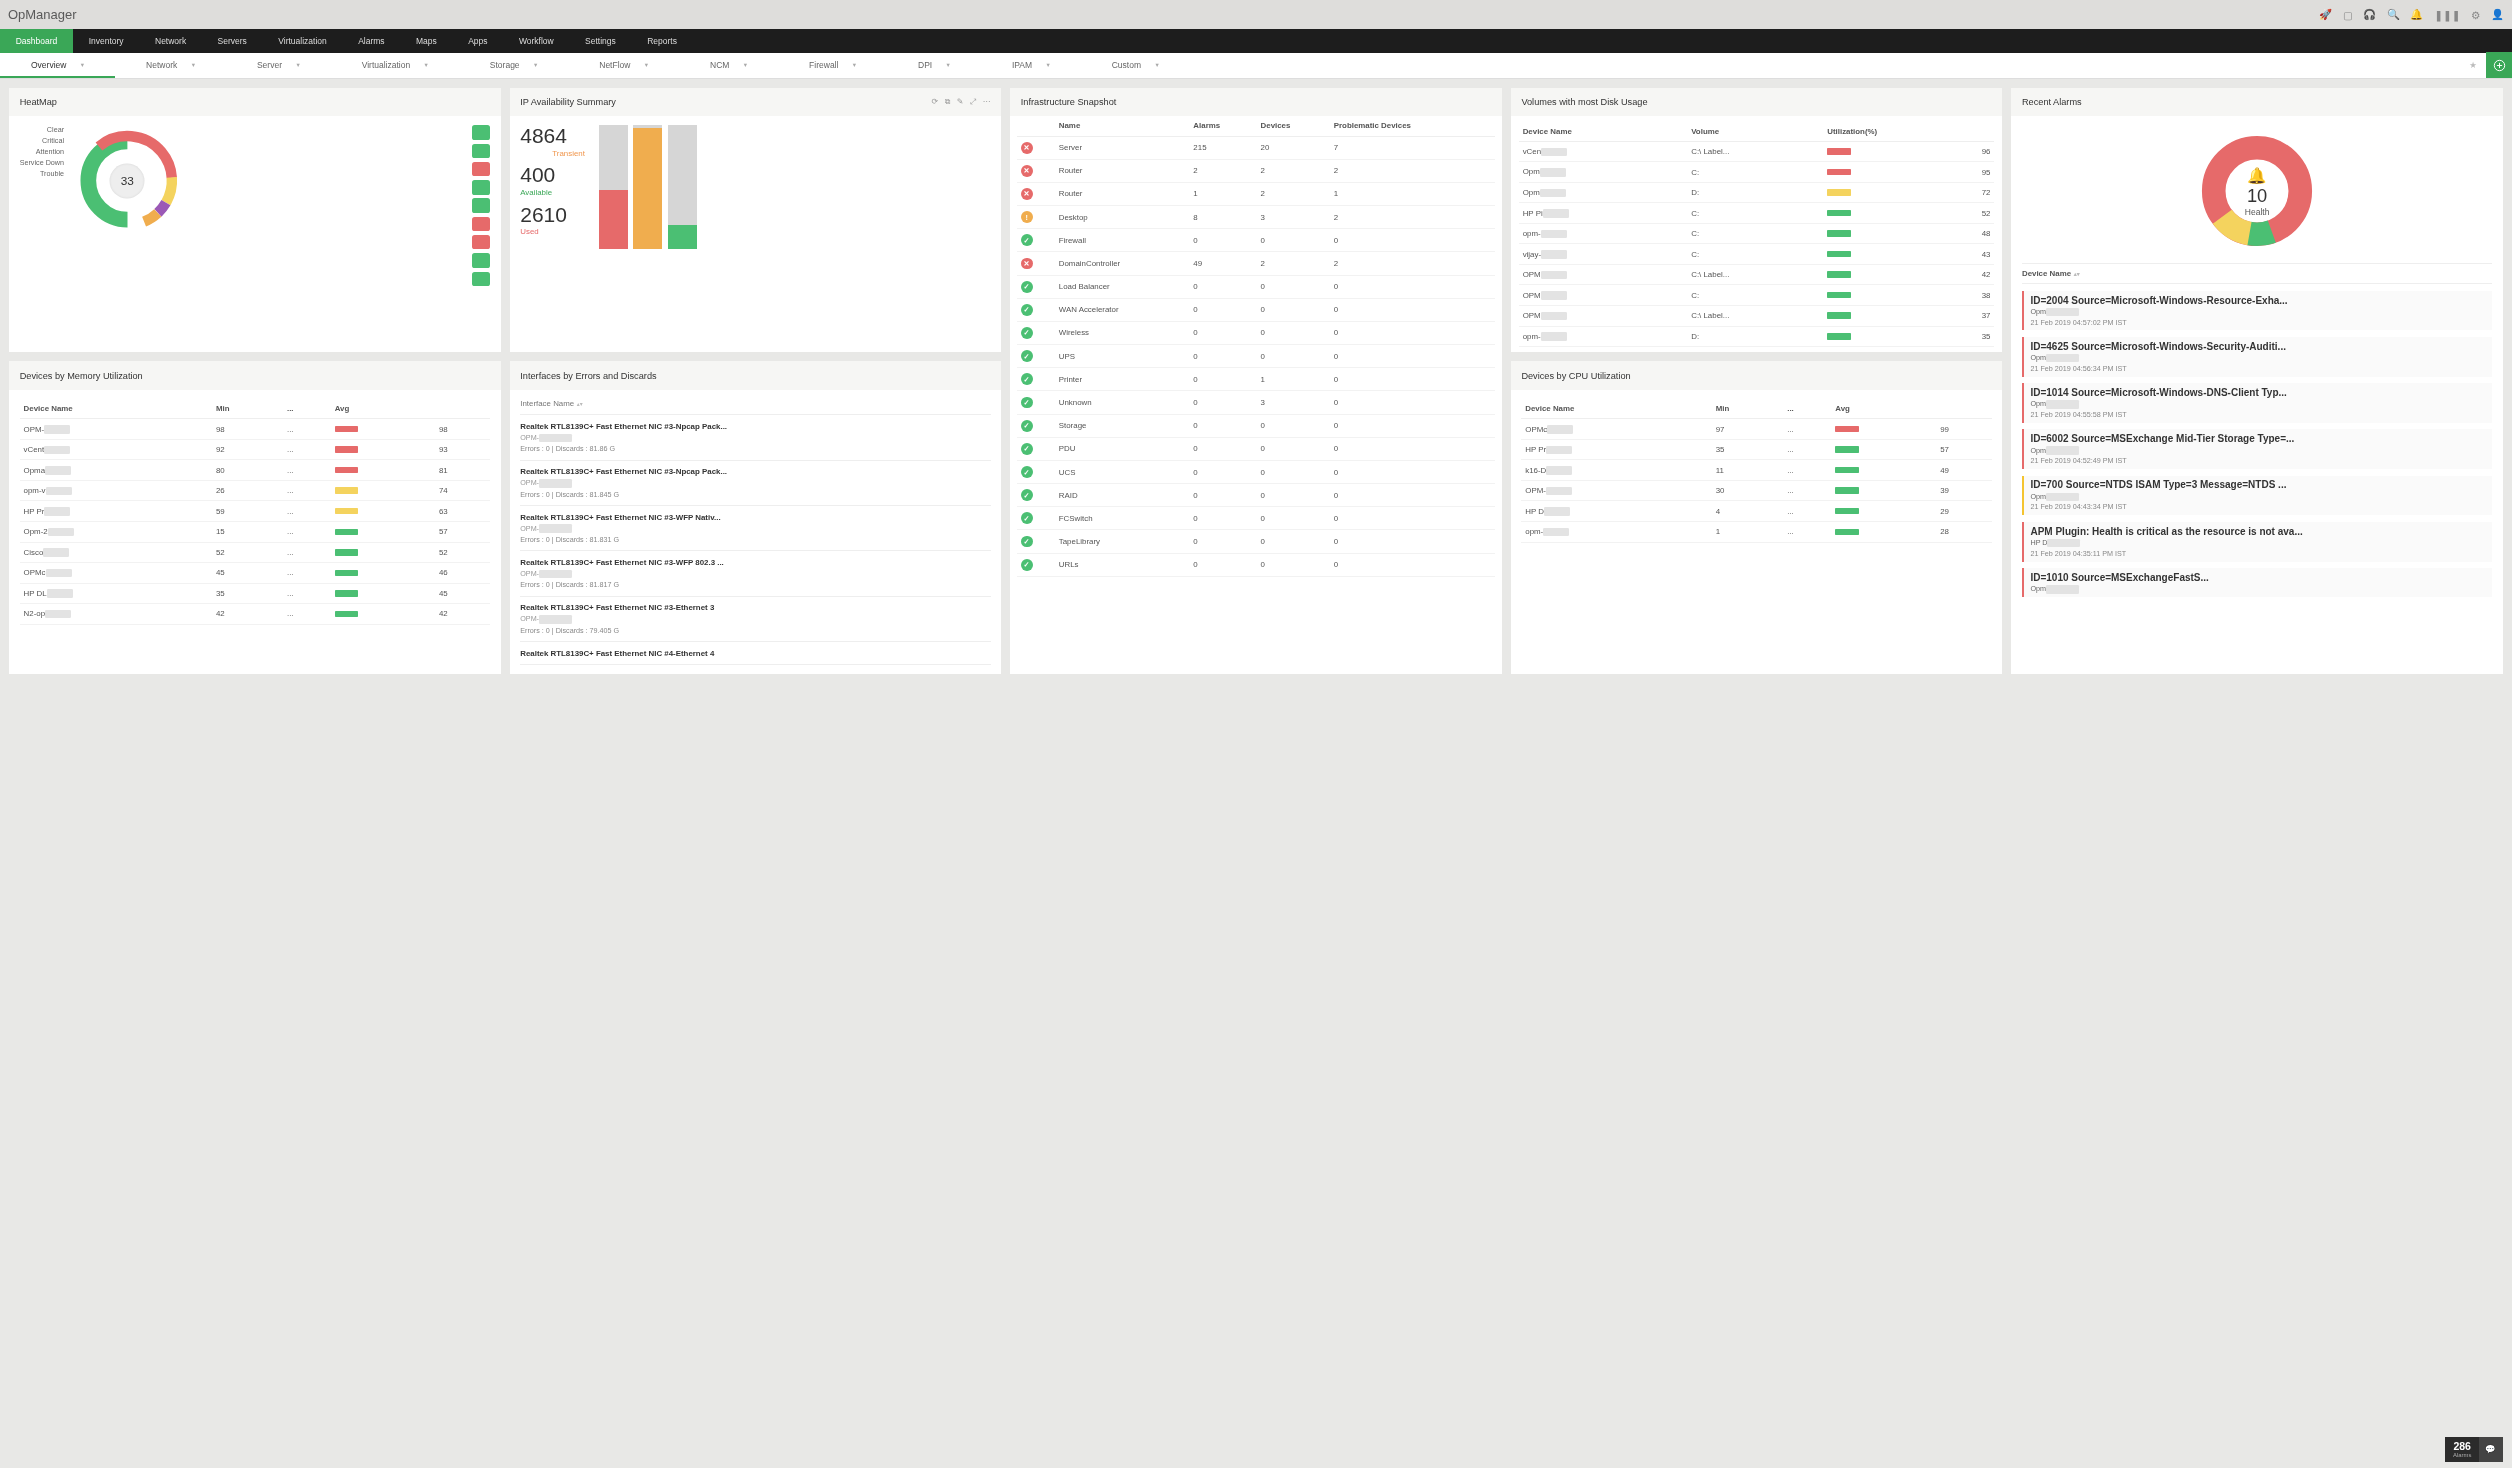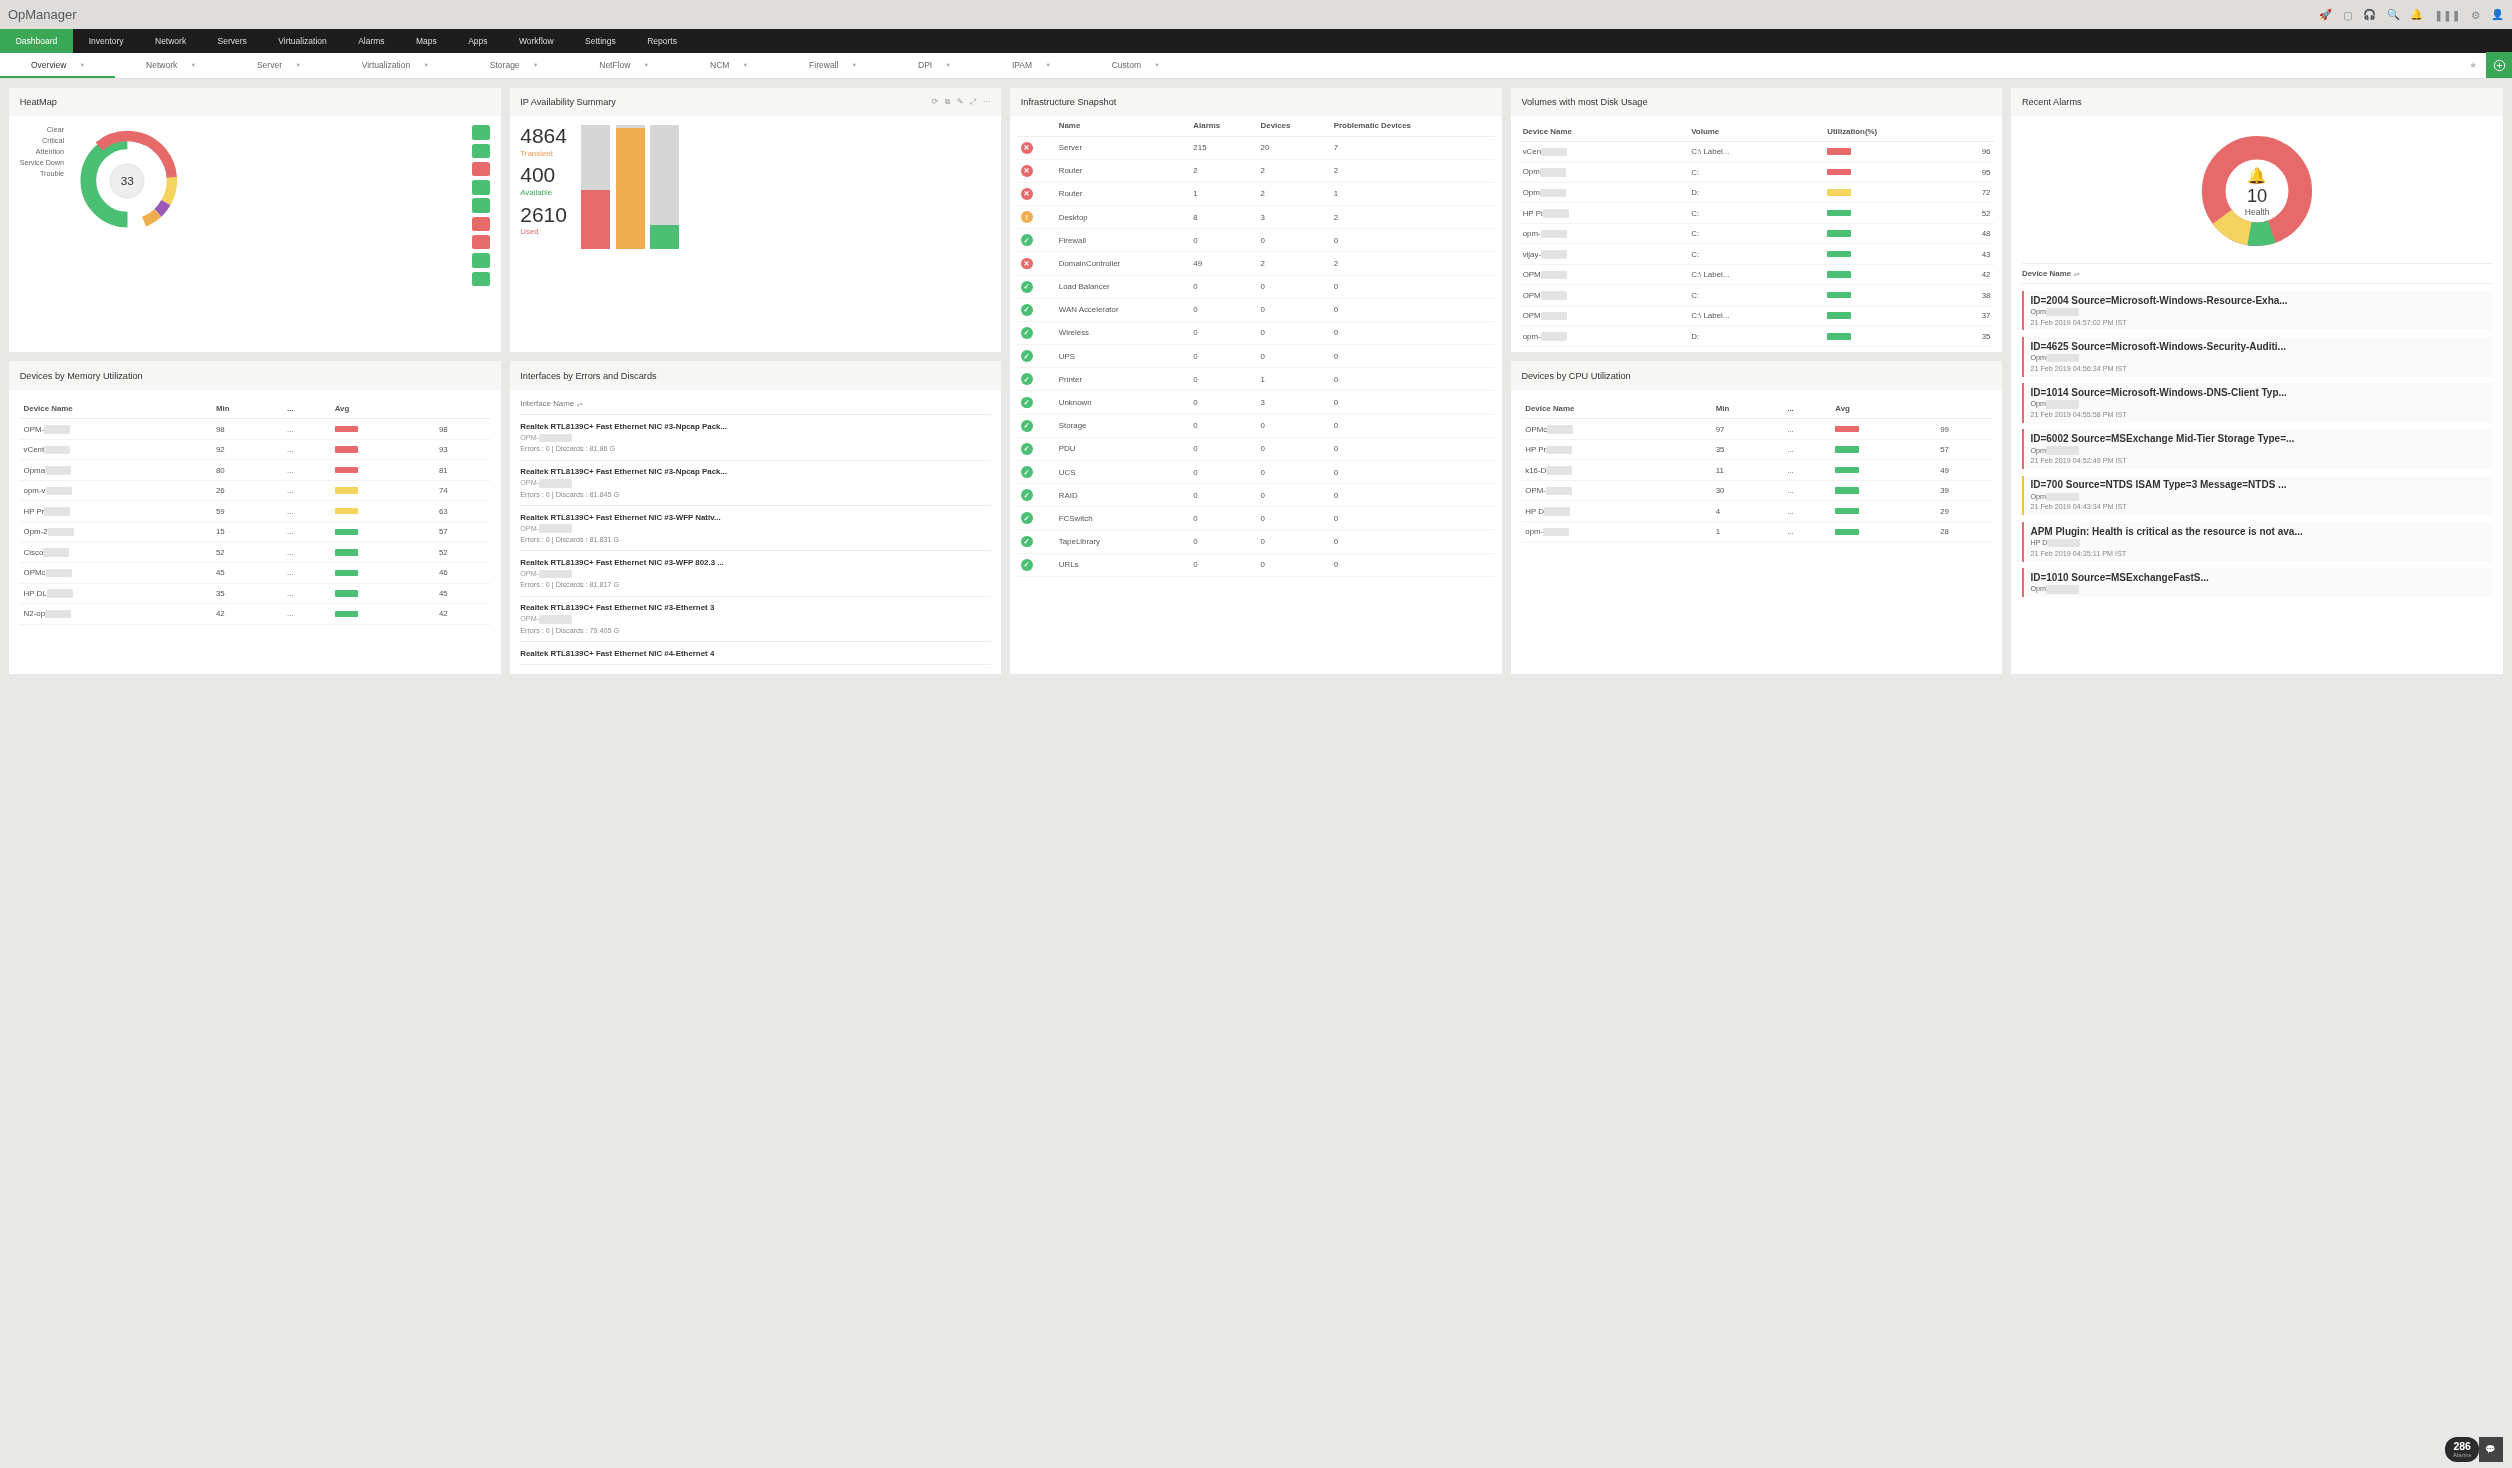--- a/index.html
+++ b/index.html
@@ -36,21 +36,21 @@
 .heat-legend { font-size: 7.2px; color: #666; text-align: right; line-height: 1.5; padding-right: 2.6px;}
 .heat-tiles { display: grid; grid-template-columns: 18.3px; gap: 3.9px; margin-left: auto;}
 .heat-tiles div { width: 18.3px; height: 14.4px; border-radius: 2.6px; }
 .g { background: #4bbf73; }
 .r { background: #e66a6a; }
 
 .ip-stats { display: flex; gap: 7.9px; }
 .ip-nums { display: flex; flex-direction: column; gap: 6.5px; }
 .bignum { font-size: 21px; font-weight: 400; color: #333; line-height: 1; }
 .biglabel { font-size: 7.9px; margin-top: 2.6px; }
-.orange-t { color: #f0974e; }
+.orange-t { color: #f0974e; margin-left: 32px; }
 .green-t { color: #3aa757; }
 .red-t { color: #e66a6a; }
 .ip-bars { display: flex; align-items: flex-end; gap: 5.2px; height: 124px; margin-left: 6.5px;}
 .ip-bar { width: 29px; background: #d6d6d6; display: flex; flex-direction: column; justify-content: flex-end; }
 .ip-bar .fill { width: 100%; }
 
 table { width: 100%; border-collapse: collapse; font-size: 7.9px; }
 th { text-align: left; color: #555; font-weight: 600; padding: 5.2px 3.9px; border-bottom: 0.7px solid #eee;}
 td { padding: 5.2px 3.9px; border-bottom: 0.7px solid #f2f2f2; color: #555;}
 .redacted { display: inline-block; height: 8.5px; background: #e3e3e3; border-radius: 1.3px; vertical-align: middle;}
@@ -71,21 +71,21 @@
 .alarm-center .bell { font-size: 15.7px;}
 .alarm-center .num { font-size: 18.3px; font-weight: 400;}
 .alarm-center .lab { font-size: 8.5px; color: #555;}
 
 .alarm-item { border-left: 2.6px solid #e66a6a; padding: 3.9px 6.5px; margin-bottom: 6.5px; background: #fafafa;}
 .alarm-item.yellow { border-left-color: #f4c430;}
 .alarm-item .title { font-size: 10px; font-weight: 600; color: #333; white-space: nowrap; overflow: hidden; text-overflow: ellipsis;}
 .alarm-item .sub { font-size: 7.2px; color: #666; margin-top: 1.3px;}
 .alarm-item .time { font-size: 7.2px; color: #888; margin-top: 1.3px;}
 .alarms-badge { position: fixed; right: 9.2px; bottom: 6.5px; display: flex; align-items: stretch; }
-.alarms-badge .cnt { background: #2b2b2b; color: #fff; padding: 3.9px 7.9px; text-align: center; border-radius: 12px;}
+.alarms-badge .cnt { background: #2b2b2b; color: #fff; padding: 3.9px 7.9px; text-align: center;}
 .alarms-badge .cnt .n { font-size: 10.5px; font-weight: 600; line-height: 1;}
 .alarms-badge .cnt .l { font-size: 5.9px; color: #aaa;}
 .alarms-badge .ic { background: #444; color: #ccc; display: flex; align-items: center; padding: 0 6.5px;}
 .sort-ico { font-size: 5.9px; color: #bbb; margin-left: 2.6px;}
 </style>
 </head>
 <body>
 
 <div class="topbar">
   <div class="brand">OpManager</div>

